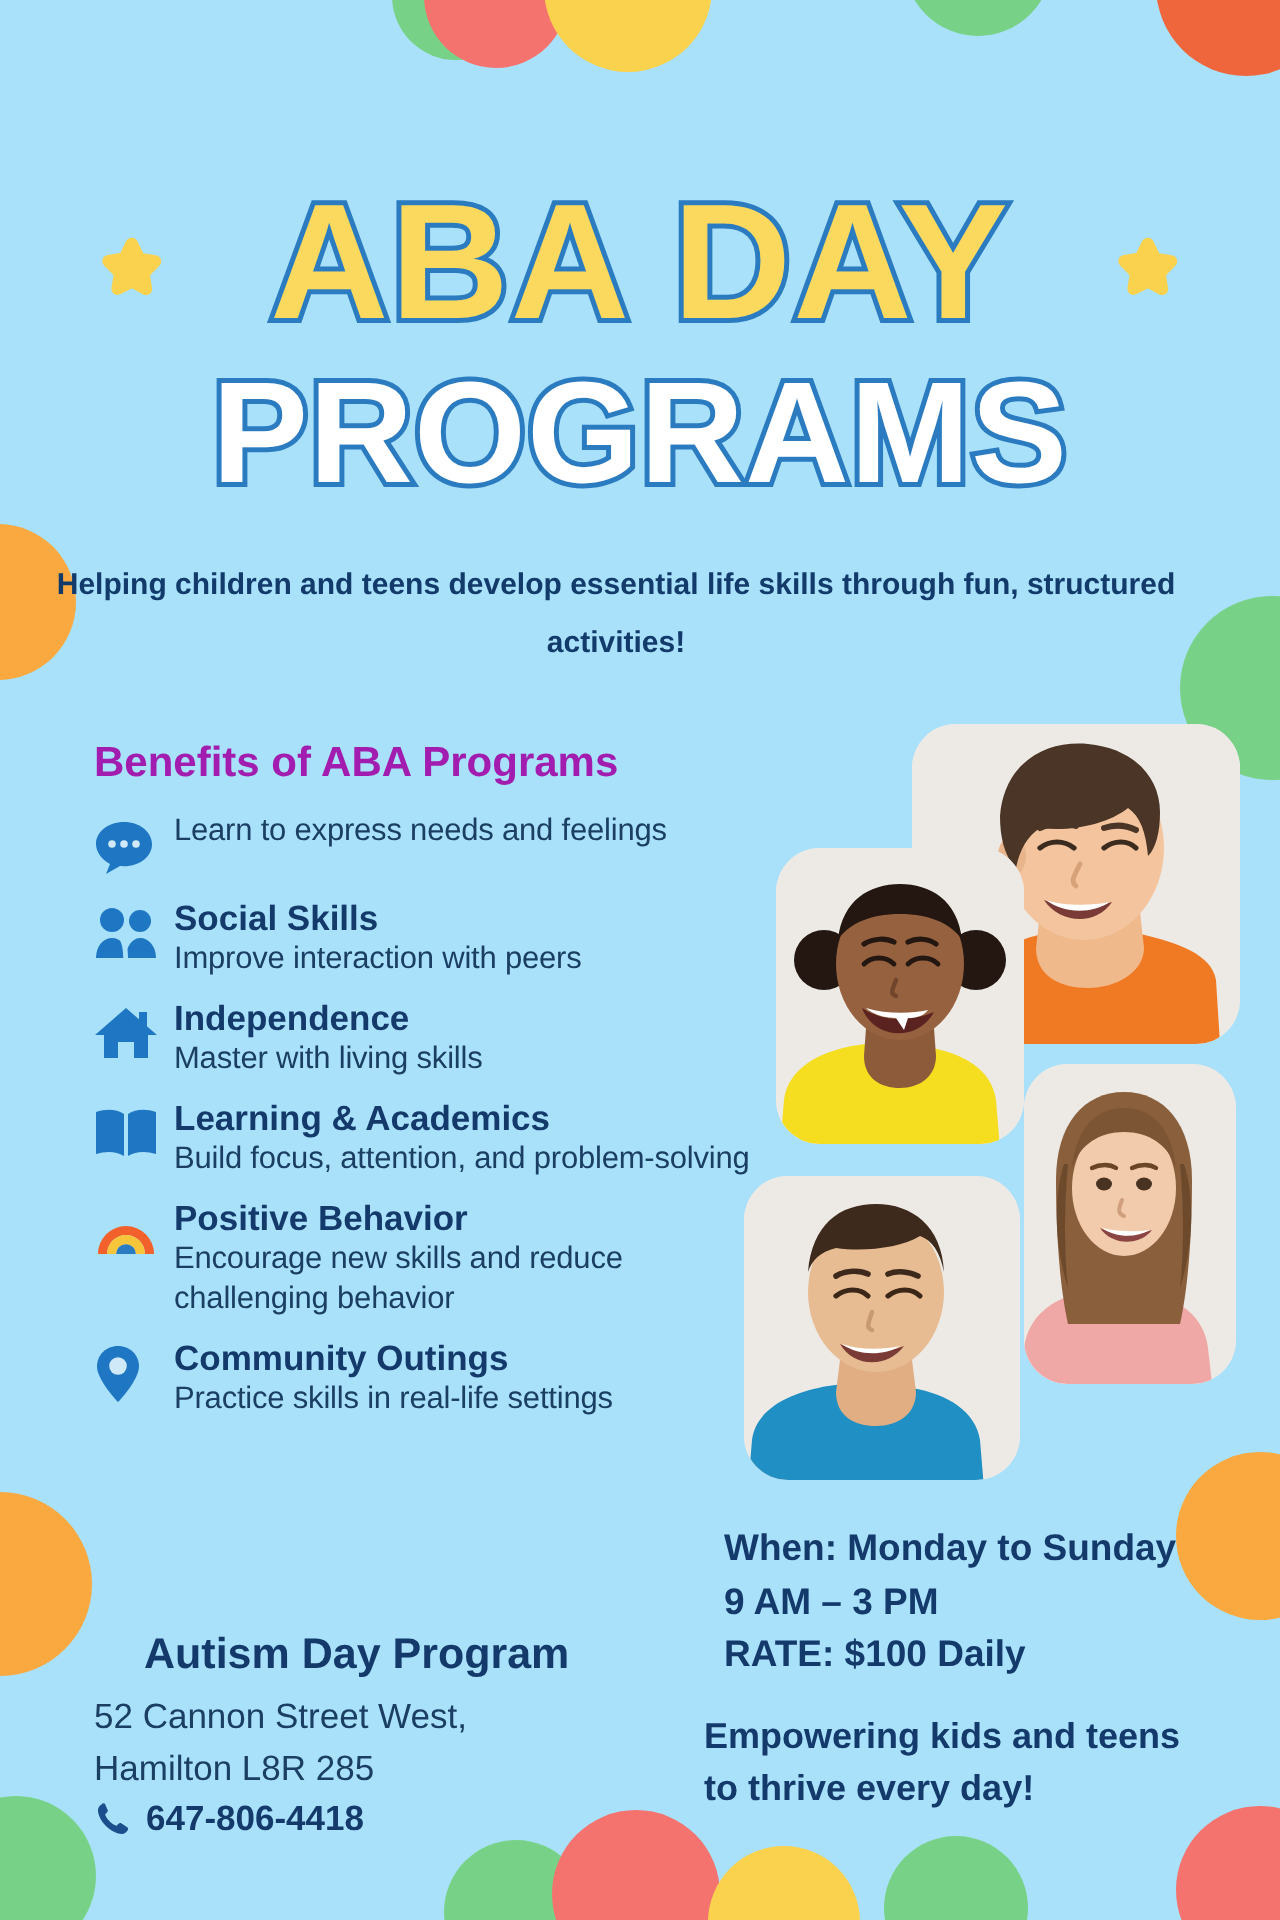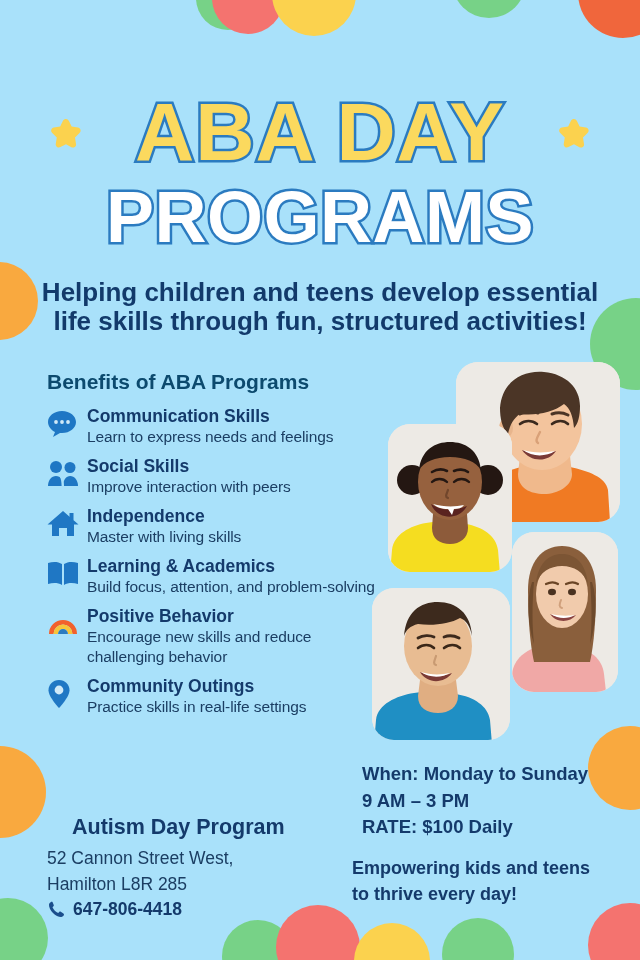--- a/index.html
+++ b/index.html
@@ -45,33 +45,33 @@
     letter-spacing: 0.5px;
     line-height: 78px;
     color: #FFFFFF;
     -webkit-text-stroke: 5px #2B7BC0;
     paint-order: stroke fill;
     z-index: 6;
   }
   .star { position: absolute; z-index: 5; }
 
   .subtitle {
-    position: absolute; top: 278px; left: 40px; width: 560px;
+    position: absolute; top: 278px; left: 28px; width: 560px;
     text-align: center;
-    font-size: 26px; font-weight: bold;
+    font-size: 15px; font-weight: bold;
     line-height: 29px;
     color: #123A6B;
     z-index: 6;
   }
 
   
   .benefits-title {
     position: absolute; top: 370px; left: 47px;
     font-size: 21px; font-weight: bold;
-    color: #0c4a6e;
+    color: #a21caf;
     z-index: 6;
   }
   .benefits-list {
     position: absolute; top: 406px; left: 47px; width: 330px;
     z-index: 6;
   }
   .benefit {
     position: relative;
     display: flex;
     align-items: flex-start;
@@ -279,21 +279,20 @@
     <div class="benefit">
       <div class="benefit-icon">
         <svg width="30" height="28" viewBox="0 0 30 28">
           <path d="M15 1C7 1 1 6 1 12c0 4 3 8 7 10l-2 5 7-4c1 0 1.3.1 2 .1 8 0 14-5 14-11S23 1 15 1z" fill="#1F77C4"></path>
           <circle cx="9" cy="12" r="1.9" fill="#CFE9F8"></circle>
           <circle cx="15" cy="12" r="1.9" fill="#CFE9F8"></circle>
           <circle cx="21" cy="12" r="1.9" fill="#CFE9F8"></circle>
         </svg>
       </div>
       <div class="benefit-text">
-        <div class="benefit-head">Communication Skills</div>
         <div class="benefit-sub">Learn to express needs and feelings</div>
       </div>
     </div>
 
     <div class="benefit">
       <div class="benefit-icon">
         <svg width="32" height="28" viewBox="0 0 32 28">
           <circle cx="9" cy="7" r="6" fill="#1F77C4"></circle>
           <circle cx="23" cy="7.5" r="5.5" fill="#1F77C4"></circle>
           <path d="M1 26c0-6 3.6-10 8-10s8 4 8 10z" fill="#1F77C4"></path>

